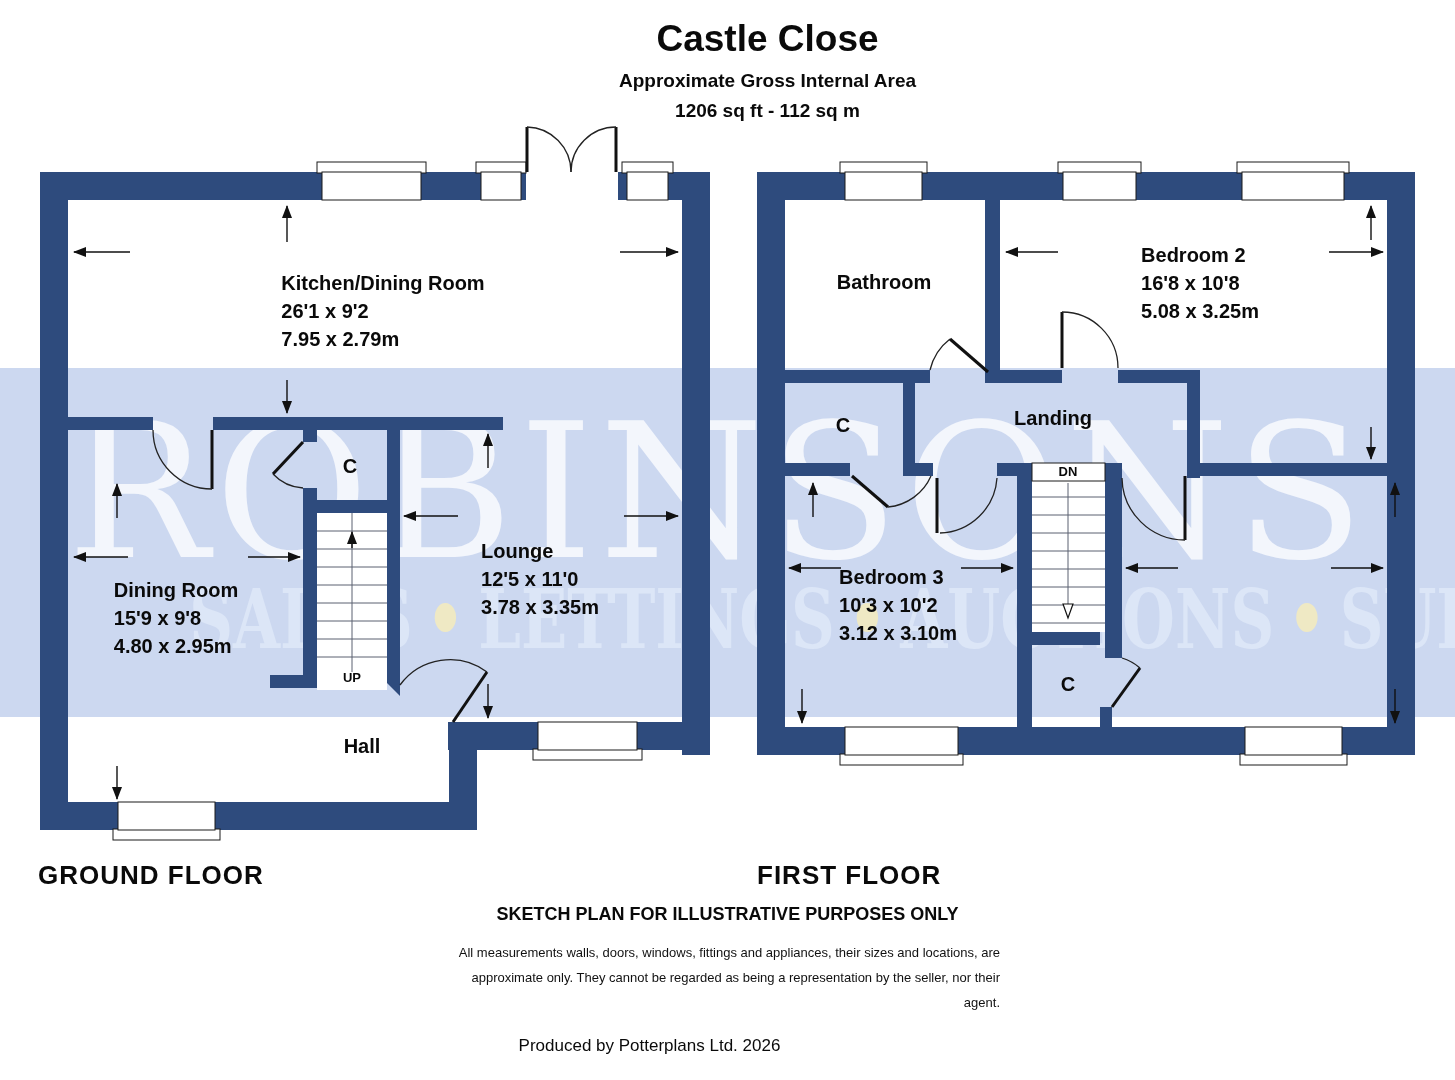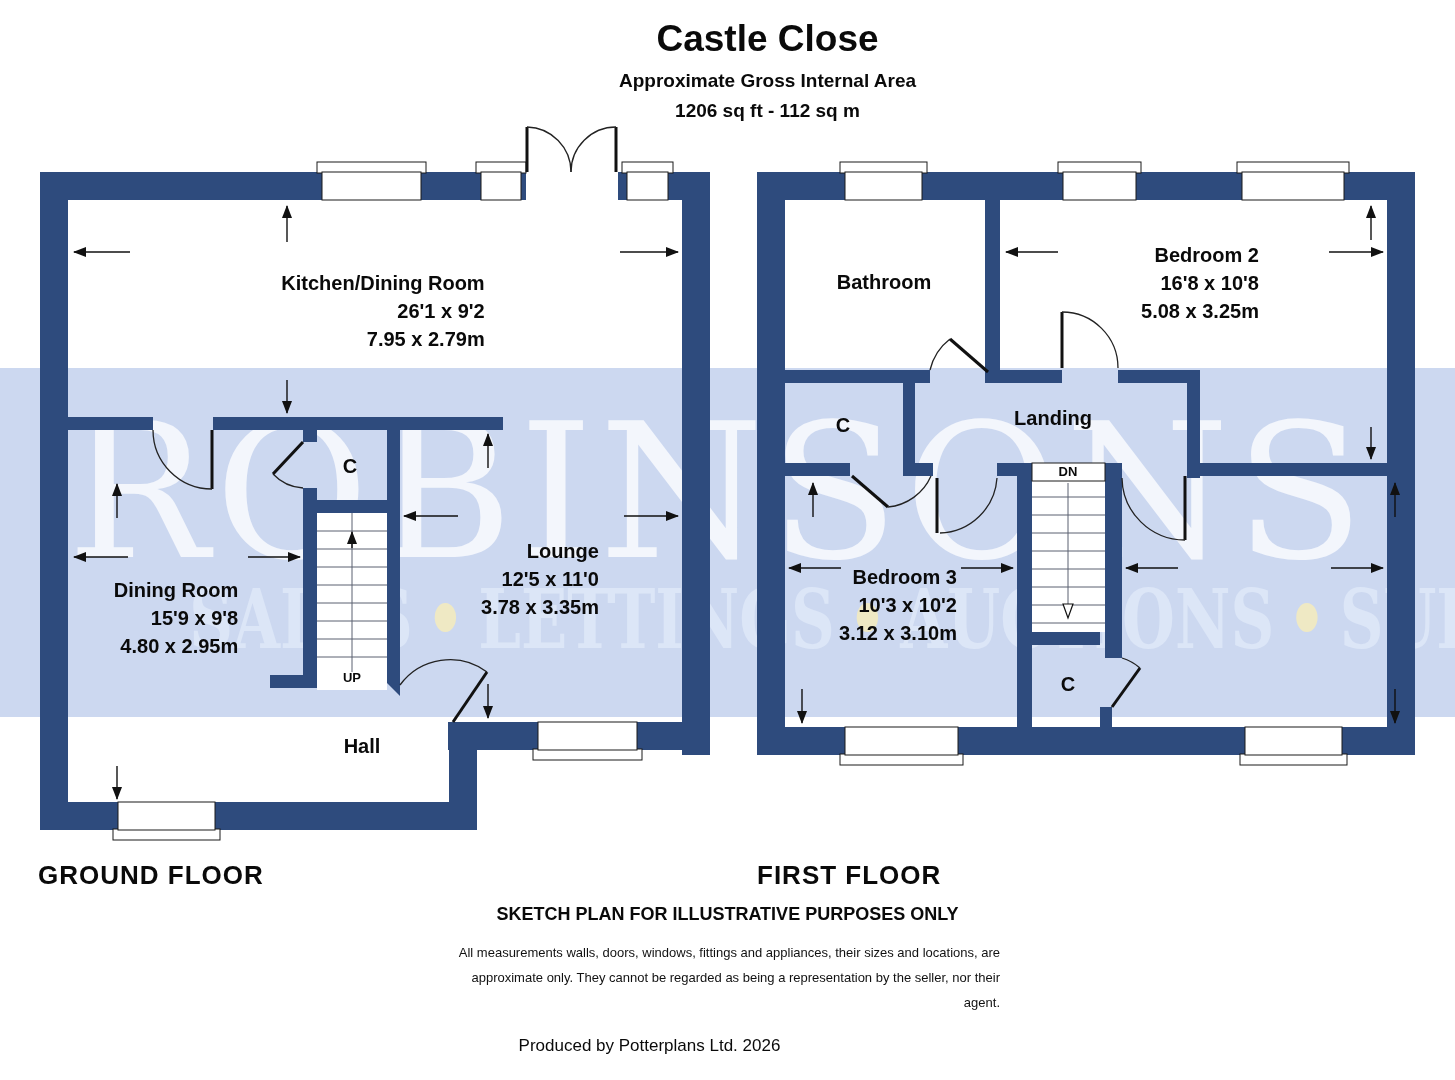--- a/index.html
+++ b/index.html
@@ -21,21 +21,21 @@
   .title{margin:0;padding-top:18px;font-size:37px;font-weight:bold;}
   .subtitle{margin:4px;padding-top:6px;font-size:19px;font-weight:bold;}
   .area{margin:4px;padding-top:4px;font-size:19px;font-weight:bold;}
   svg.plan{position:absolute;left:0;top:0;}
   .w{fill:var(--wall);}
   .win{fill:#ffffff;stroke:#1a1a1a;stroke-width:1;}
   .leaf{stroke:#111;stroke-width:3;fill:none;}
   .arc{stroke:#222;stroke-width:1.3;fill:none;}
   .tread{stroke:#5a6070;stroke-width:1;fill:none;}
   .dim{stroke:#111;stroke-width:1.4;fill:none;}
-  .lbl{position:absolute;transform:translateX(-50%);text-align:right;font-weight:bold;
+  .lbl{position:absolute;transform:translateX(-50%);text-align:left;font-weight:bold;
        font-size:20px;line-height:28px;white-space:nowrap;}
   .lbl.small{font-size:13px;line-height:14px;}
   .floor-label{position:absolute;font-size:26px;font-weight:bold;letter-spacing:1px;white-space:nowrap;}
   .sketch-note{position:absolute;left:0;top:904px;width:1455px;text-align:center;
        font-size:18px;font-weight:bold;}
   .disclaimer{position:absolute;left:50%;transform:translateX(-50%);top:940px;width:545px;
        text-align:right;font-size:13px;line-height:25px;color:#111;}
   .produced{position:absolute;left:0;top:1036px;width:1299px;text-align:center;font-size:17px;}
 </style>
 </head>

